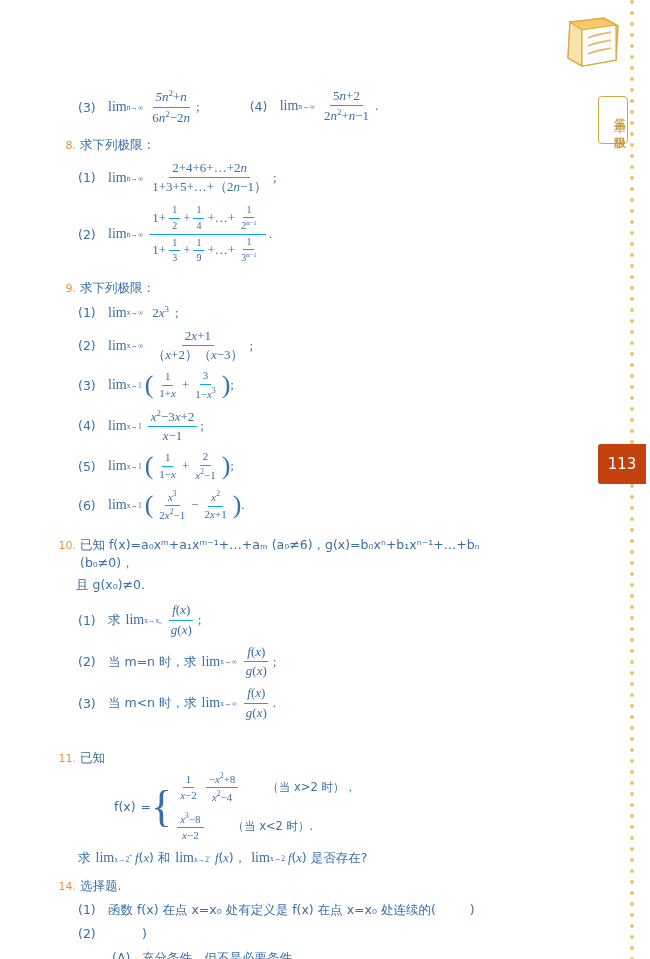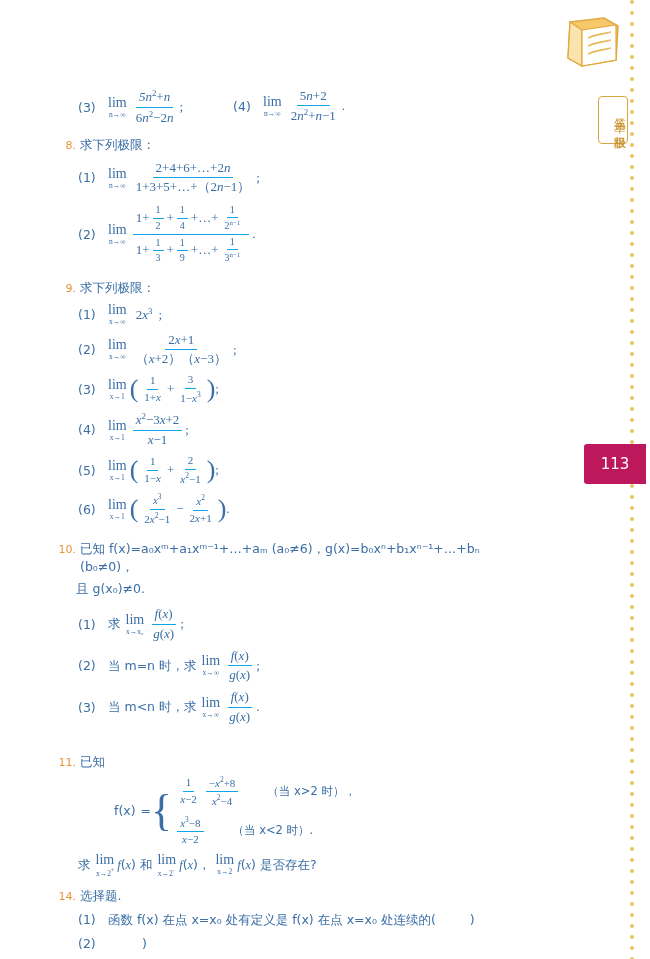--- a/index.html
+++ b/index.html
@@ -60,23 +60,23 @@
     letter-spacing: 1px;
     color: #c8922c;
     writing-mode: vertical-rl;
     text-orientation: upright;
     box-sizing: border-box;
   }
   .page-number-box {
     position: absolute;
     right: 4px;
     top: 444px;
-    width: 62px;
+    width: 48px;
     height: 40px;
-    background: #be185d;
+    background: #c2410c;
     border-radius: 3px 0 0 3px;
     color: #ffffff;
     font-family: "DejaVu Sans", sans-serif;
     font-size: 15px;
     display: flex;
     align-items: center;
     justify-content: center;
   }
   
   .book-icon {
@@ -129,21 +129,21 @@
   }
   .mathline {
     display: flex;
     align-items: center;
     font-size: 13px;
   }
 
   
   .lim {
     display: inline-flex;
-    flex-direction: column;
+    flex-direction: row;
     align-items: center;
     margin-right: 3px;
     line-height: 1;
   }
   .lim .op {
     font-family: "Liberation Serif", serif;
     font-size: 14px;
     font-style: normal;
   }
   .lim .sub {

